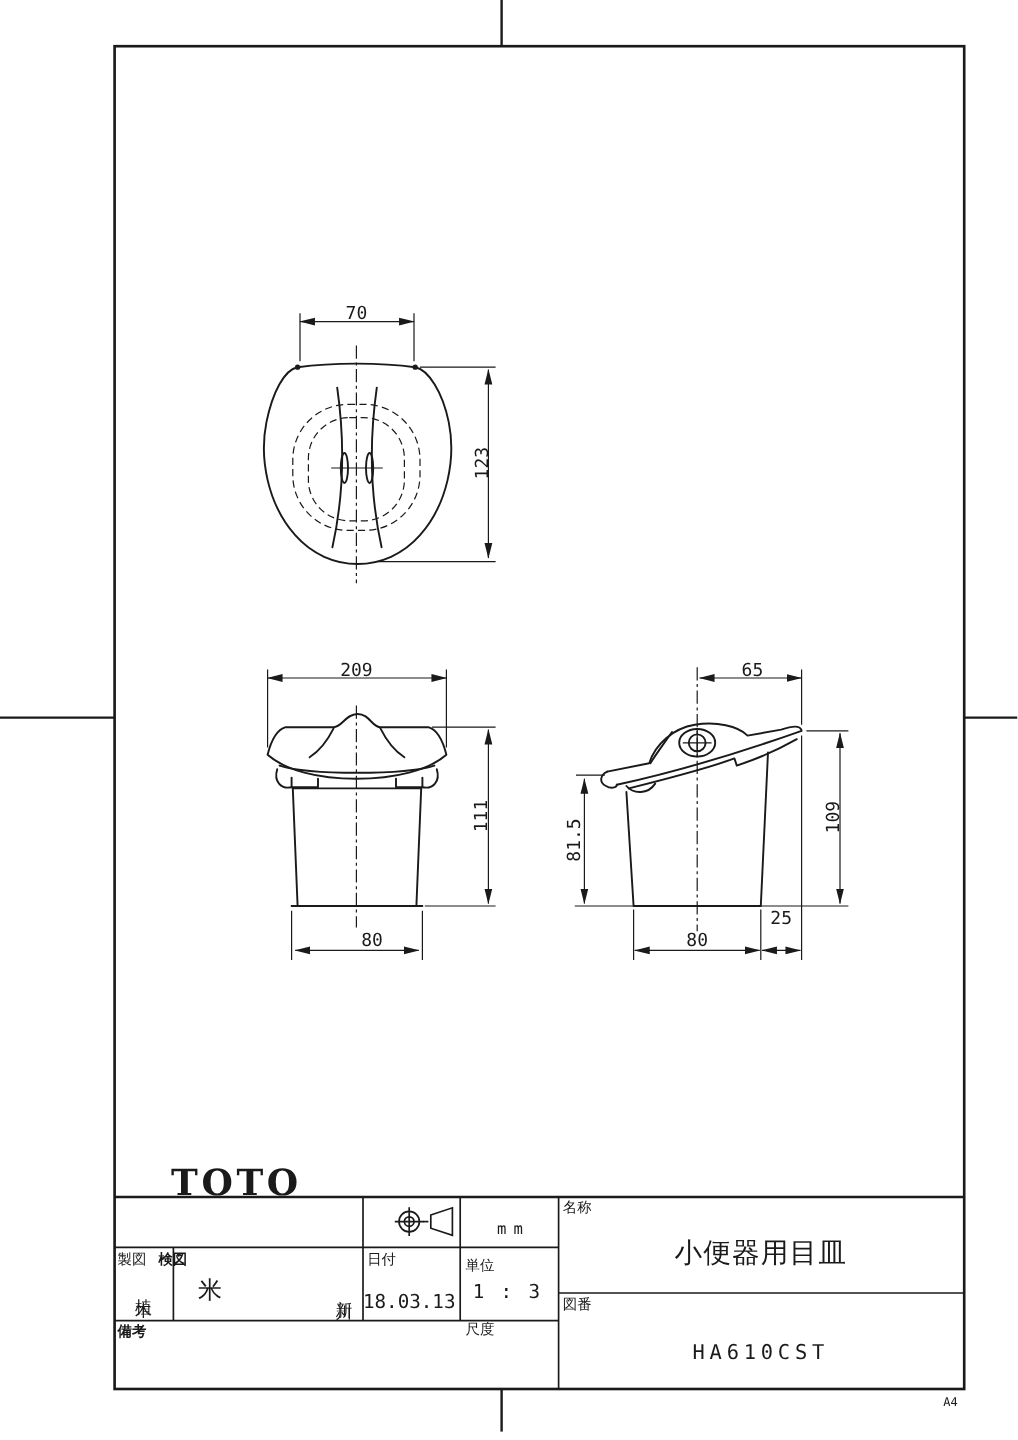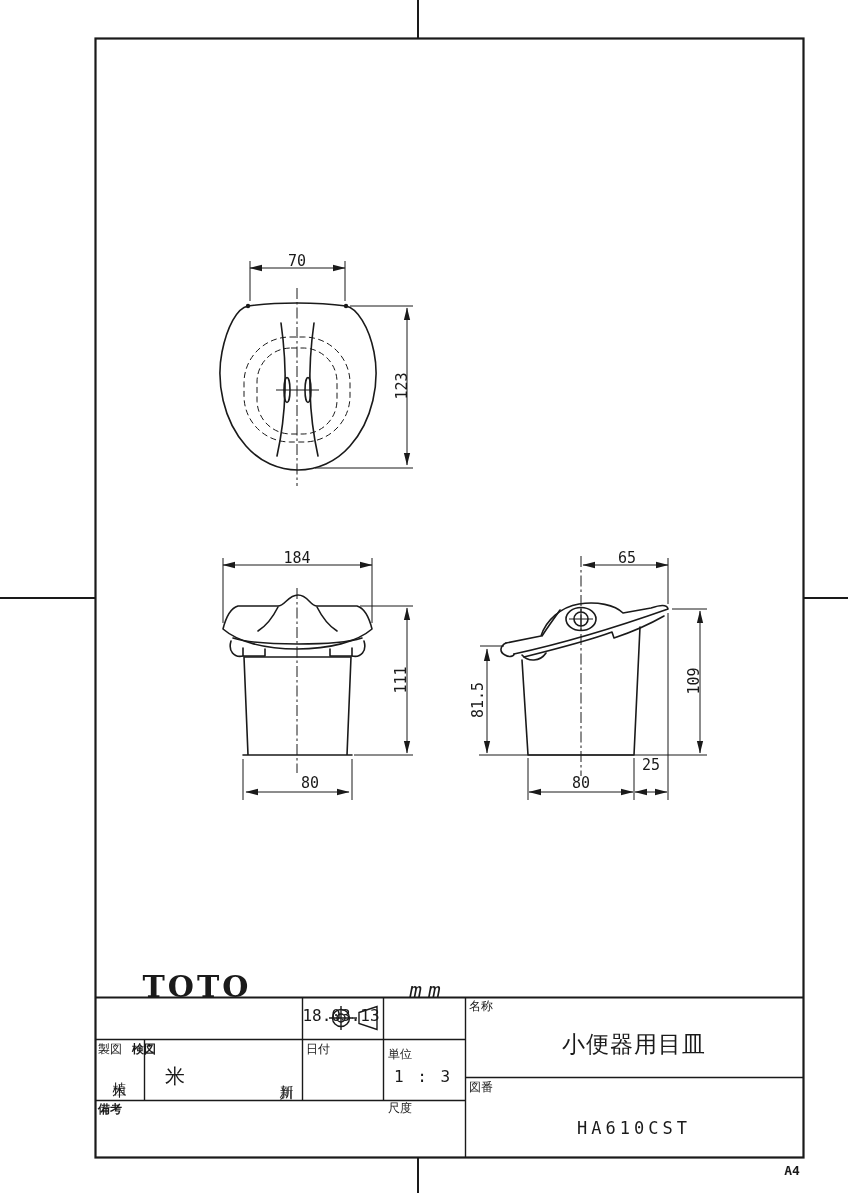--- a/index.html
+++ b/index.html
@@ -122,51 +122,51 @@
       <path class="thin" d="M700,611 V753" marker-start="url(#as)" marker-end="url(#a)"></path>
       <path class="thin" d="M528,758 V800 M634,758 V800 M668,613 V800"></path>
       <path class="thin" d="M529,792 H633" marker-start="url(#as)" marker-end="url(#a)"></path>
       <path class="thin" d="M635,792 H667" marker-start="url(#as)" marker-end="url(#a)"></path>
     </g>
   </g>
 </svg>
 
 <div class="t dim c" style="left:297px;top:261px;">70</div>
 <div class="t dim rot" style="left:402px;top:386px;">123</div>
-<div class="t dim c" style="left:297px;top:558px;">184</div>
+<div class="t dim c" style="left:297px;top:558px;">209</div>
 <div class="t dim rot" style="left:401px;top:680px;">111</div>
 <div class="t dim c" style="left:310px;top:783px;">80</div>
 <div class="t dim c" style="left:627px;top:558px;text-align:right;">65</div>
 <div class="t dim rot" style="left:478px;top:700px;">81.5</div>
 <div class="t dim rot" style="left:694px;top:681px;">109</div>
 <div class="t dim c" style="left:581px;top:783px;">80</div>
 <div class="t dim c" style="left:651px;top:765px;">25</div>
 
 <div class="t logo c" style="left:197px;top:986px;">TOTO</div>
 
 <div class="t lbl" style="left:388px;top:1048px;">単位</div>
-<div class="t mono c" style="left:428px;top:991px;font-size:21px;letter-spacing:6px;font-style:italic;">mm</div>
+<div class="t mono c" style="left:428px;top:1025px;font-size:13px;letter-spacing:6px;">mm</div>
 
 <div class="t lbl" style="left:98px;top:1043px;">製図</div>
 <div class="t jp vert c" style="left:120px;top:1073px;font-size:14px;">植木</div>
 
 <div class="t lbl" style="left:132px;top:1043px;font-weight:bold;">検図</div>
 <div class="t jp c" style="left:175px;top:1076px;font-size:20px;">米</div>
 <div class="t jp vert c" style="left:287px;top:1075px;font-size:14px;">新川</div>
 
 <div class="t lbl" style="left:306px;top:1043px;">日付</div>
-<div class="t mono c" style="left:341px;top:1016px;font-size:16px;">18.03.13</div>
+<div class="t mono c" style="left:341px;top:1085px;font-size:16px;">18.03.13</div>
 
 <div class="t lbl" style="left:388px;top:1102px;">尺度</div>
 <div class="t mono c" style="left:423px;top:1077px;font-size:16px;letter-spacing:2px;">1 : 3</div>
 
 <div class="t lbl" style="left:98px;top:1103px;font-weight:bold;">備考</div>
 <div class="t" style="left:120px;top:1120px;font-size:13px;"></div>
 
 <div class="t lbl" style="left:469px;top:1000px;">名称</div>
 <div class="t jp c" style="left:634px;top:1044px;font-size:23px;letter-spacing:1px;">小便器用目皿</div>
 
 <div class="t lbl" style="left:469px;top:1081px;">図番</div>
 <div class="t mono c" style="left:634px;top:1128px;font-size:17px;letter-spacing:4px;">HA610CST</div>
 
-<div class="t mono c" style="left:792px;top:1170px;font-size:13px;font-weight:bold;">A4</div>
+<div class="t mono c" style="left:792px;top:1170px;font-size:10px;">A4</div>
 
 </div>
 
 </body></html>

